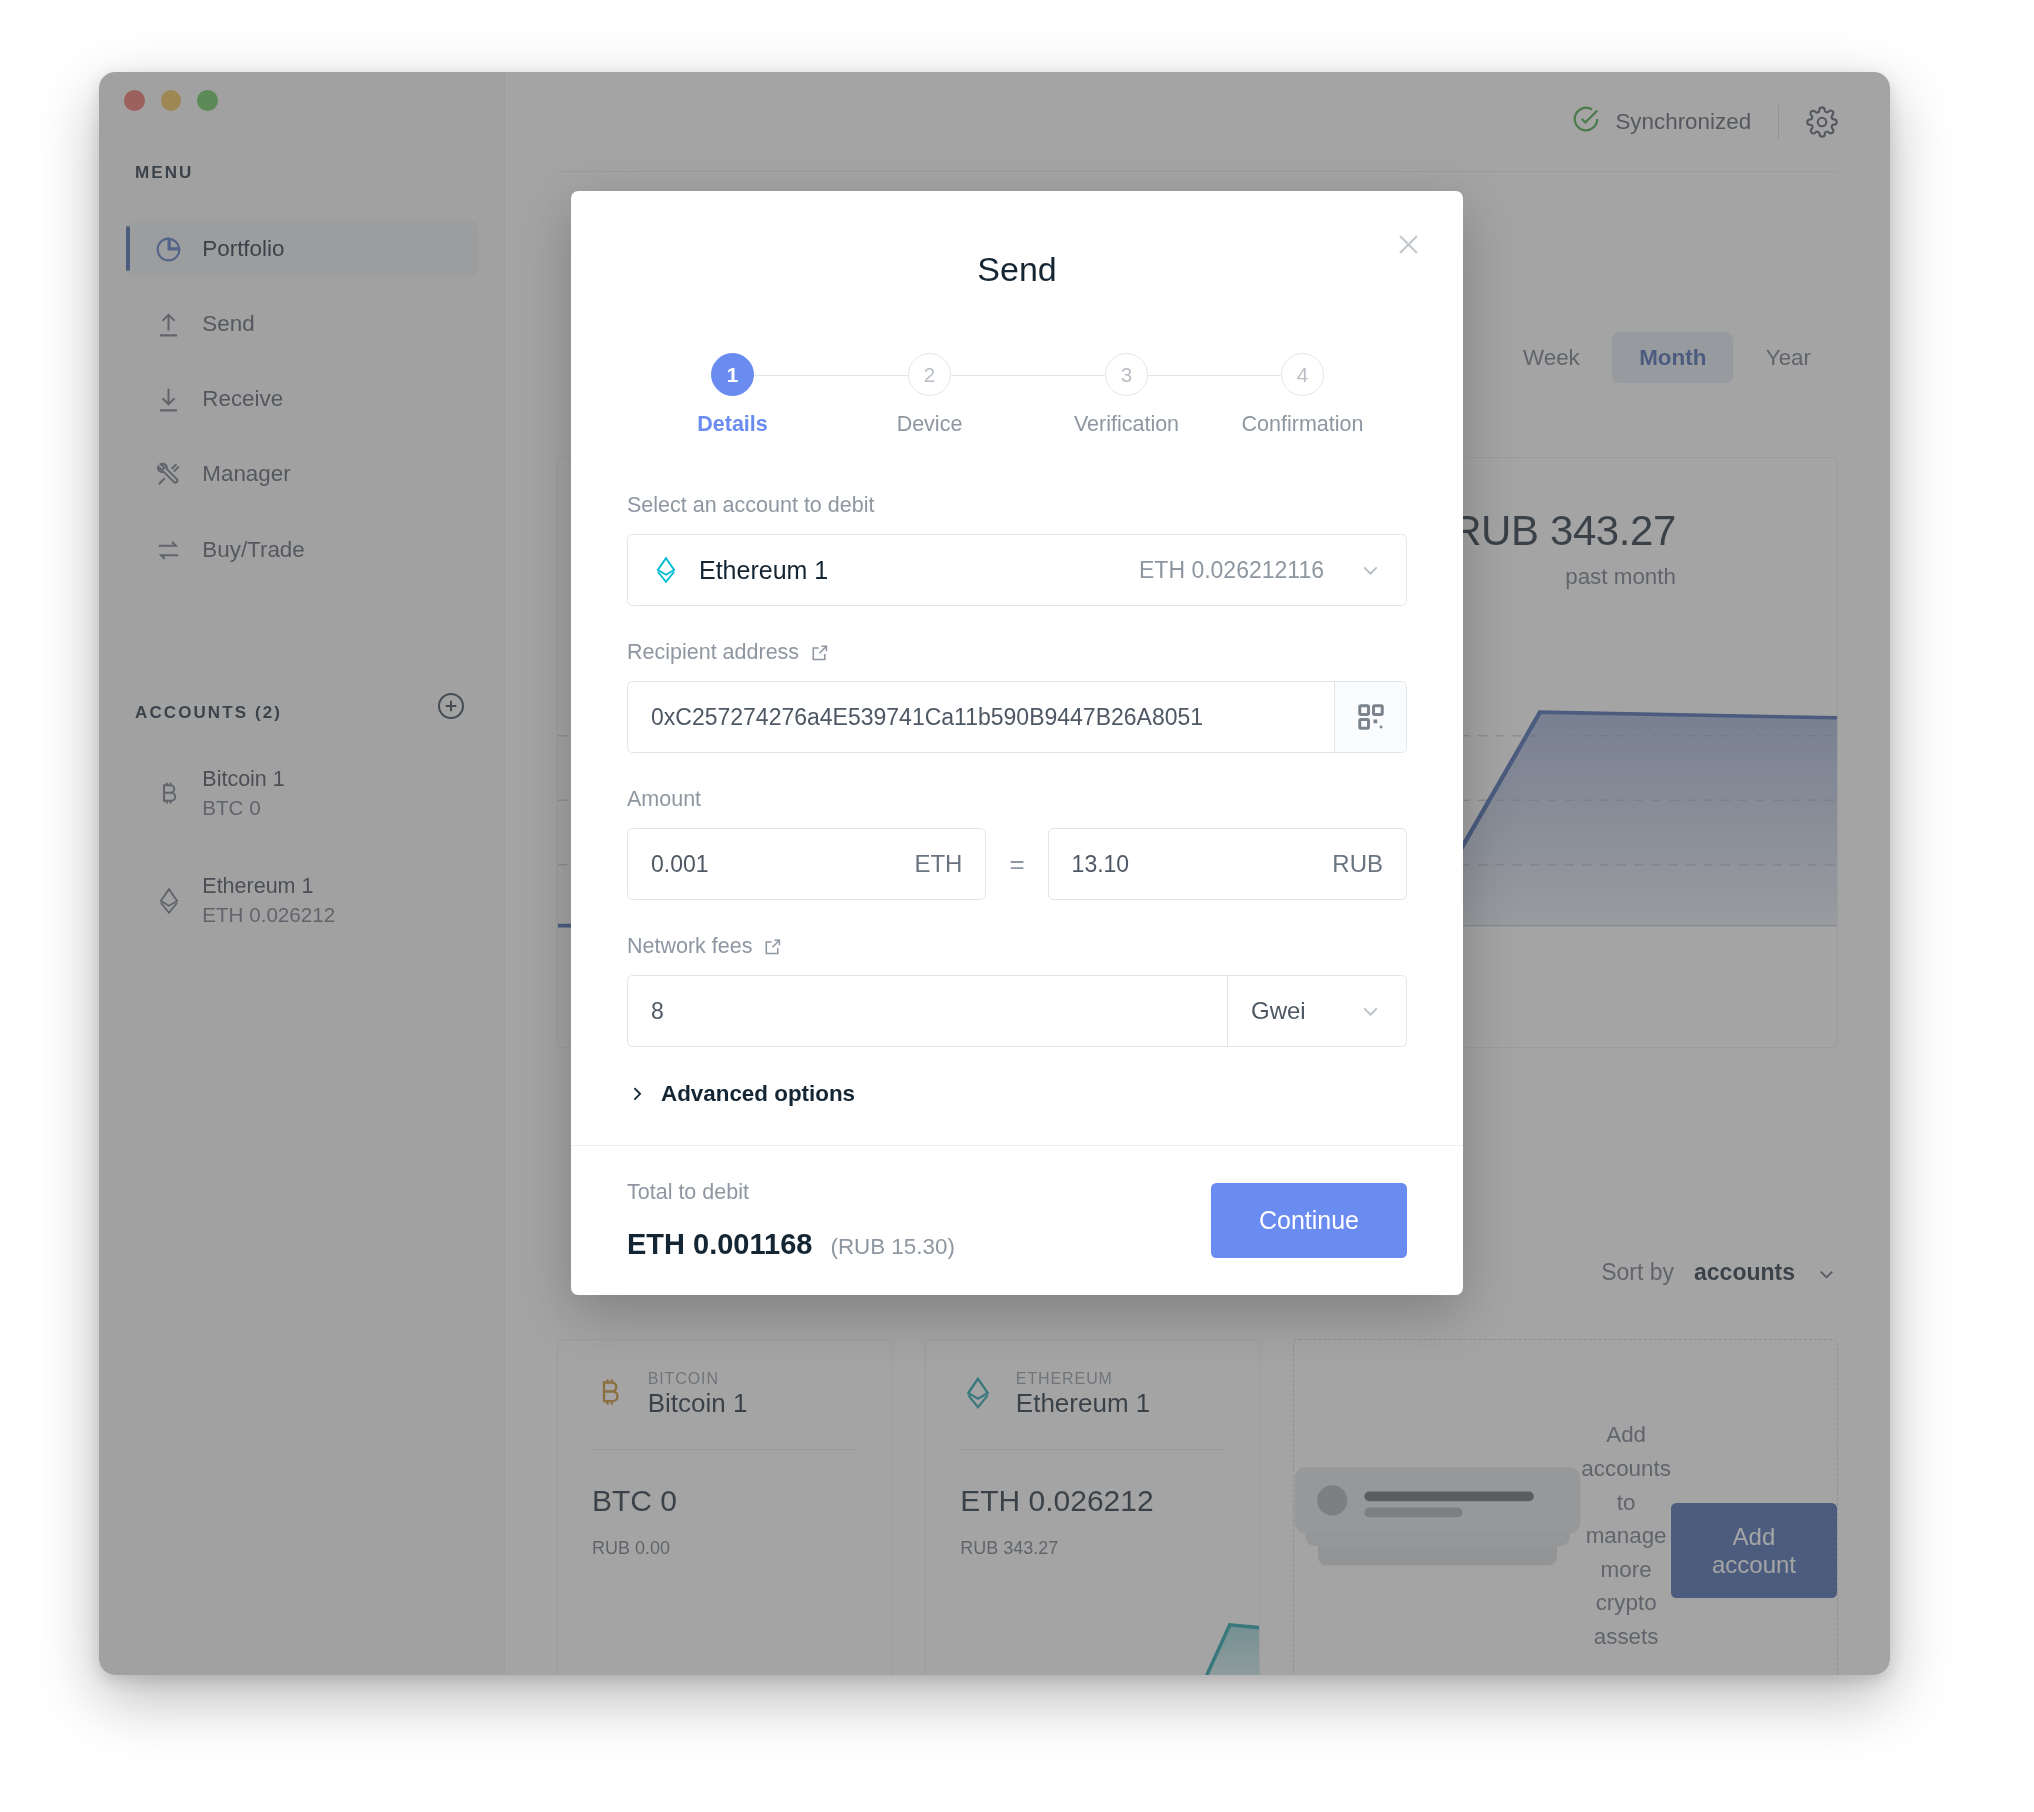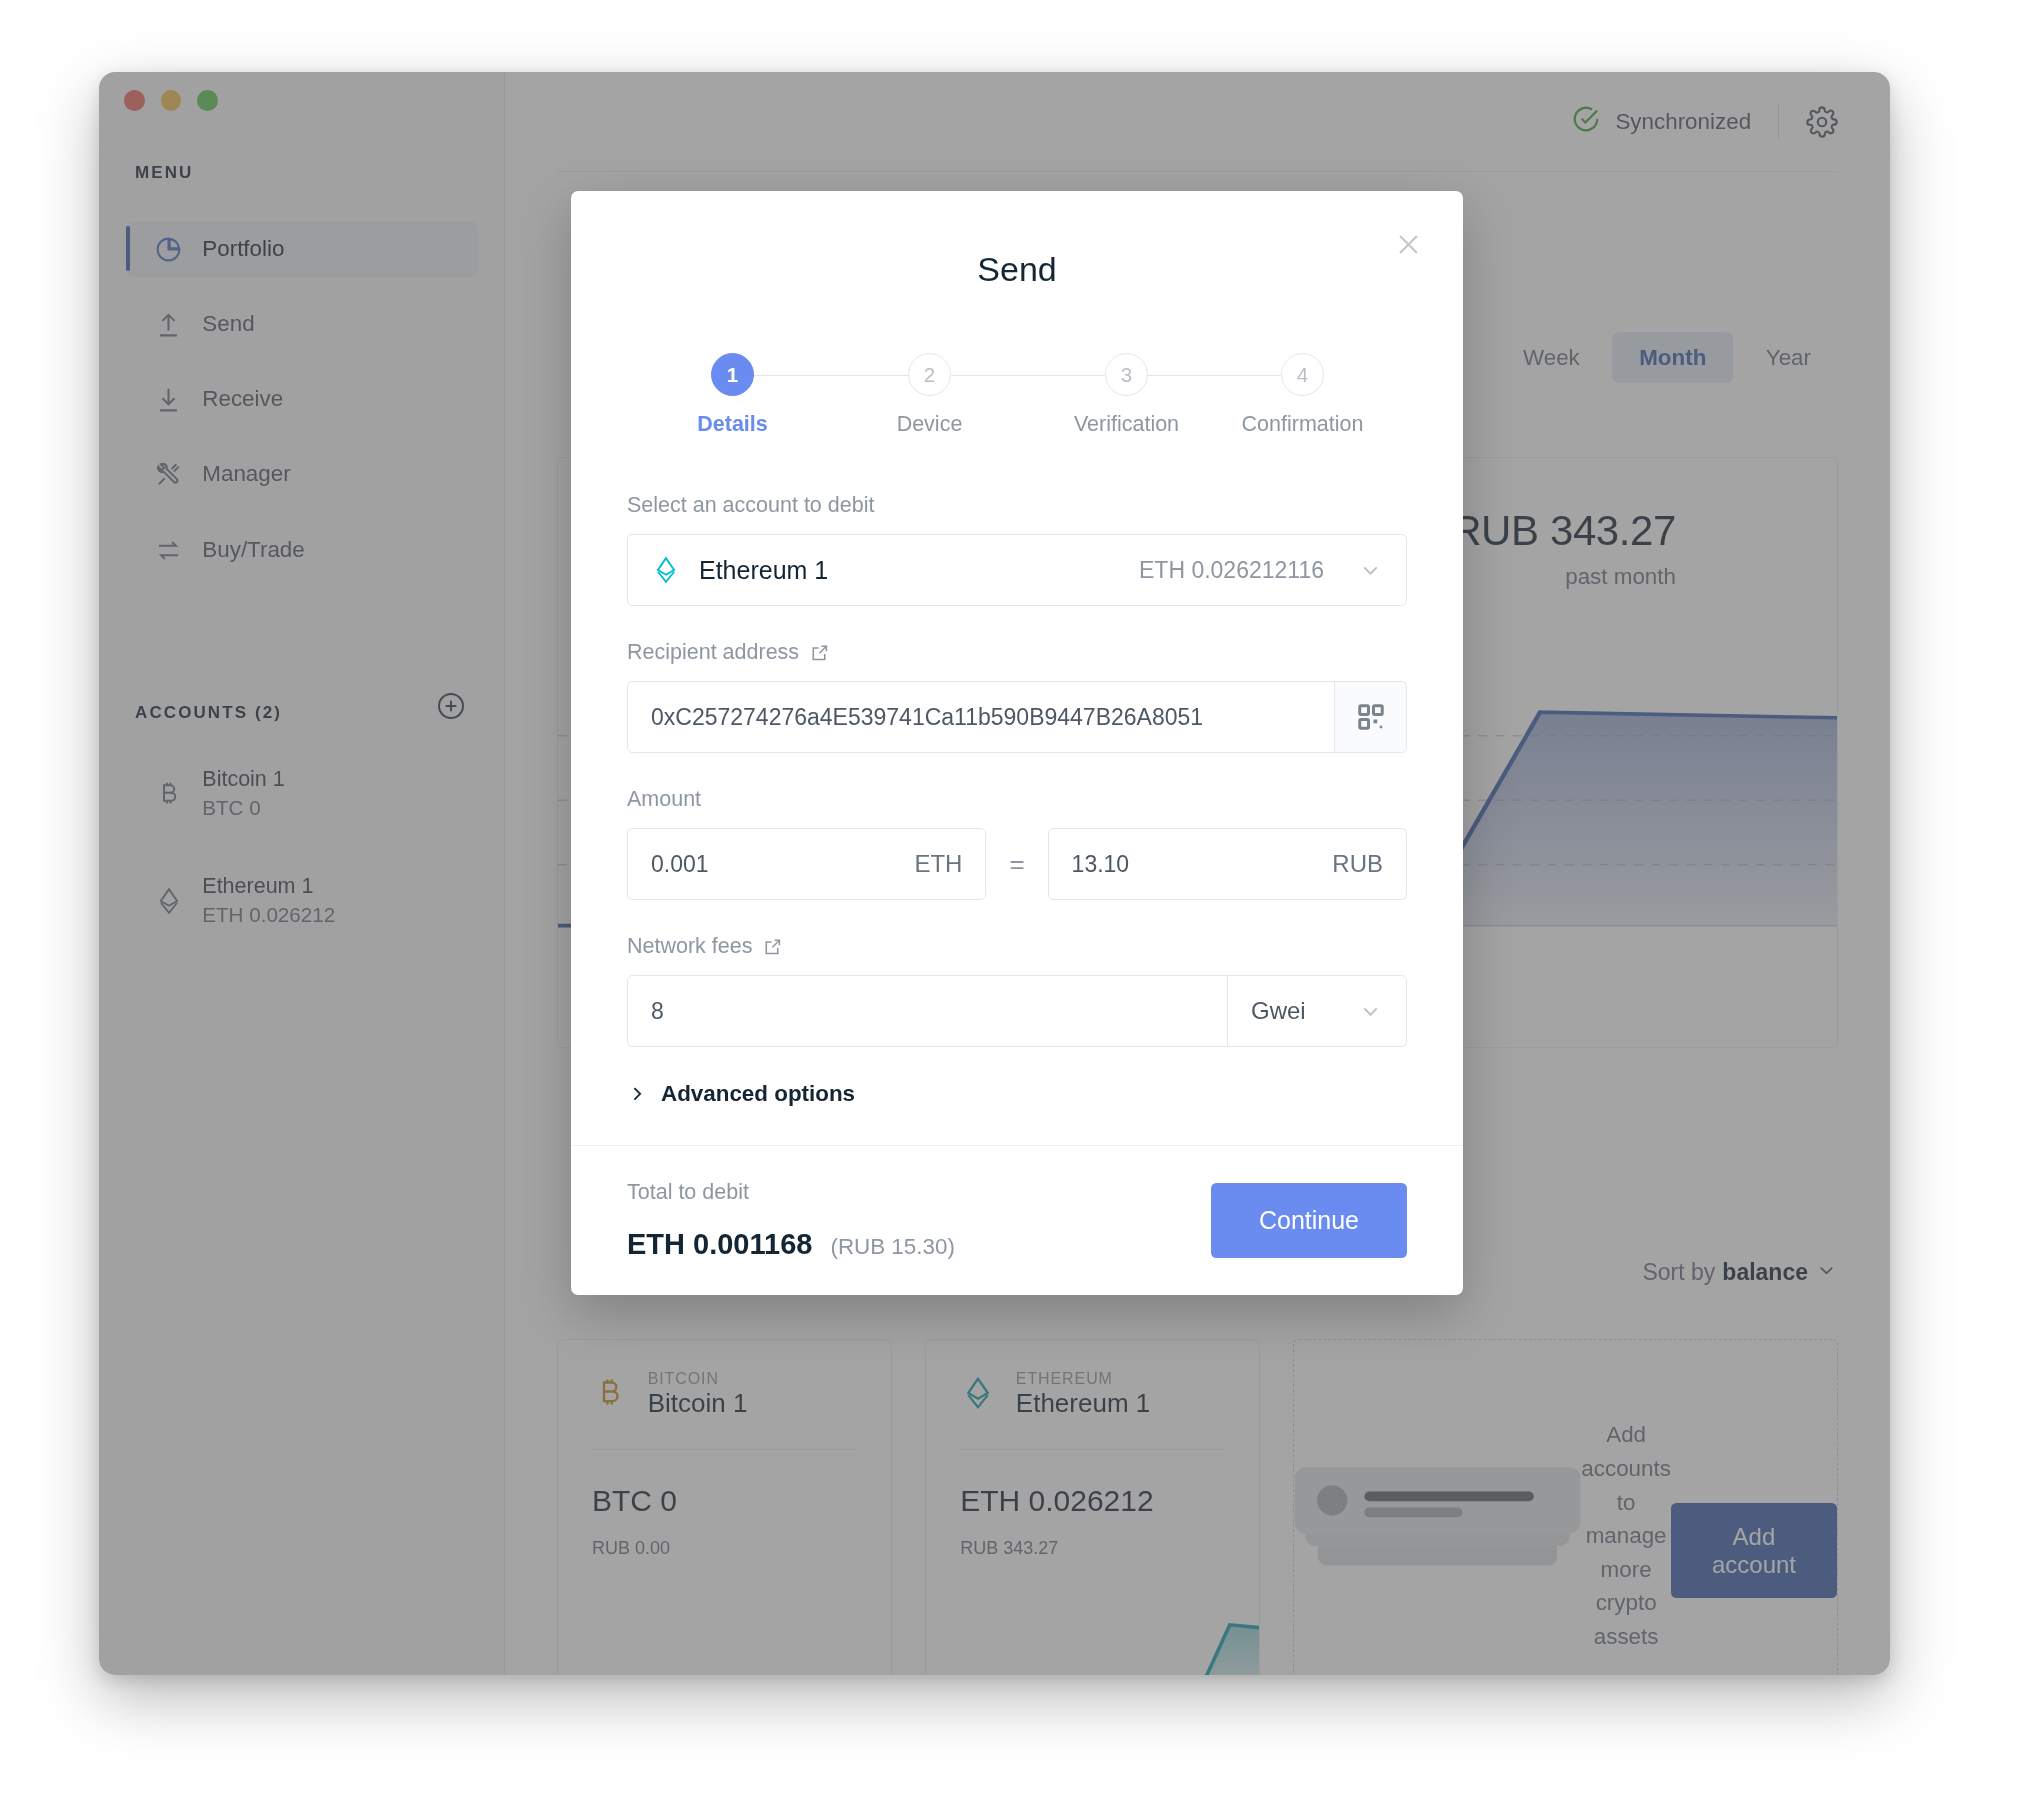--- a/index.html
+++ b/index.html
@@ -154,21 +154,21 @@
     position: absolute; left: 0; right: 0; top: 224px; bottom: 107px;
   }
   #chart-xlabel {
     position: absolute; bottom: 43px; left: 0; right: 0;
     text-align: center; font-size: 20.6px; color: #6a7481;
   }
 
   
   #sort-by {
     position: absolute; right: 52px; top: 1187px;
-    display: flex; align-items: flex-start; gap: 7px;
+    display: flex; align-items: flex-end; gap: 20px;
     font-size: 23px; color: #6a7481; cursor: pointer;
   }
   #sort-by b { color: #142533; }
 
   
   #cards-row {
     position: absolute; left: 52px; right: 52px; top: 1267px;
     height: 394px; display: flex; gap: 33px;
   }
   .acct-card {
@@ -472,21 +472,21 @@
           <line x1="0" y1="340" x2="1400" y2="340" stroke="#c9ced4" stroke-width="2"></line>
           <path d="M0,340 L940,340 L1075,42 L1400,50 L1400,340 Z" fill="url(#areaGrad)"></path>
           <path d="M0,340 L940,340 L1075,42 L1400,50" fill="none" stroke="#3a5fad" stroke-width="5"></path>
         </svg>
       </div>
       <div id="chart-xlabel">Oct 28</div>
     </div>
 
     <div id="sort-by">
       <span>Sort by</span>
-      <b>balance</b>
+      <b>accounts</b>
       <span style="display:flex">
         <svg width="23" height="23" viewBox="0 0 24 24" fill="none" stroke="#4e5864" stroke-width="1.8">
             <path d="M6 9l6 6 6-6"></path>
           </svg>
       </span>
     </div>
 
     <div id="cards-row">
 
       <div class="acct-card">

